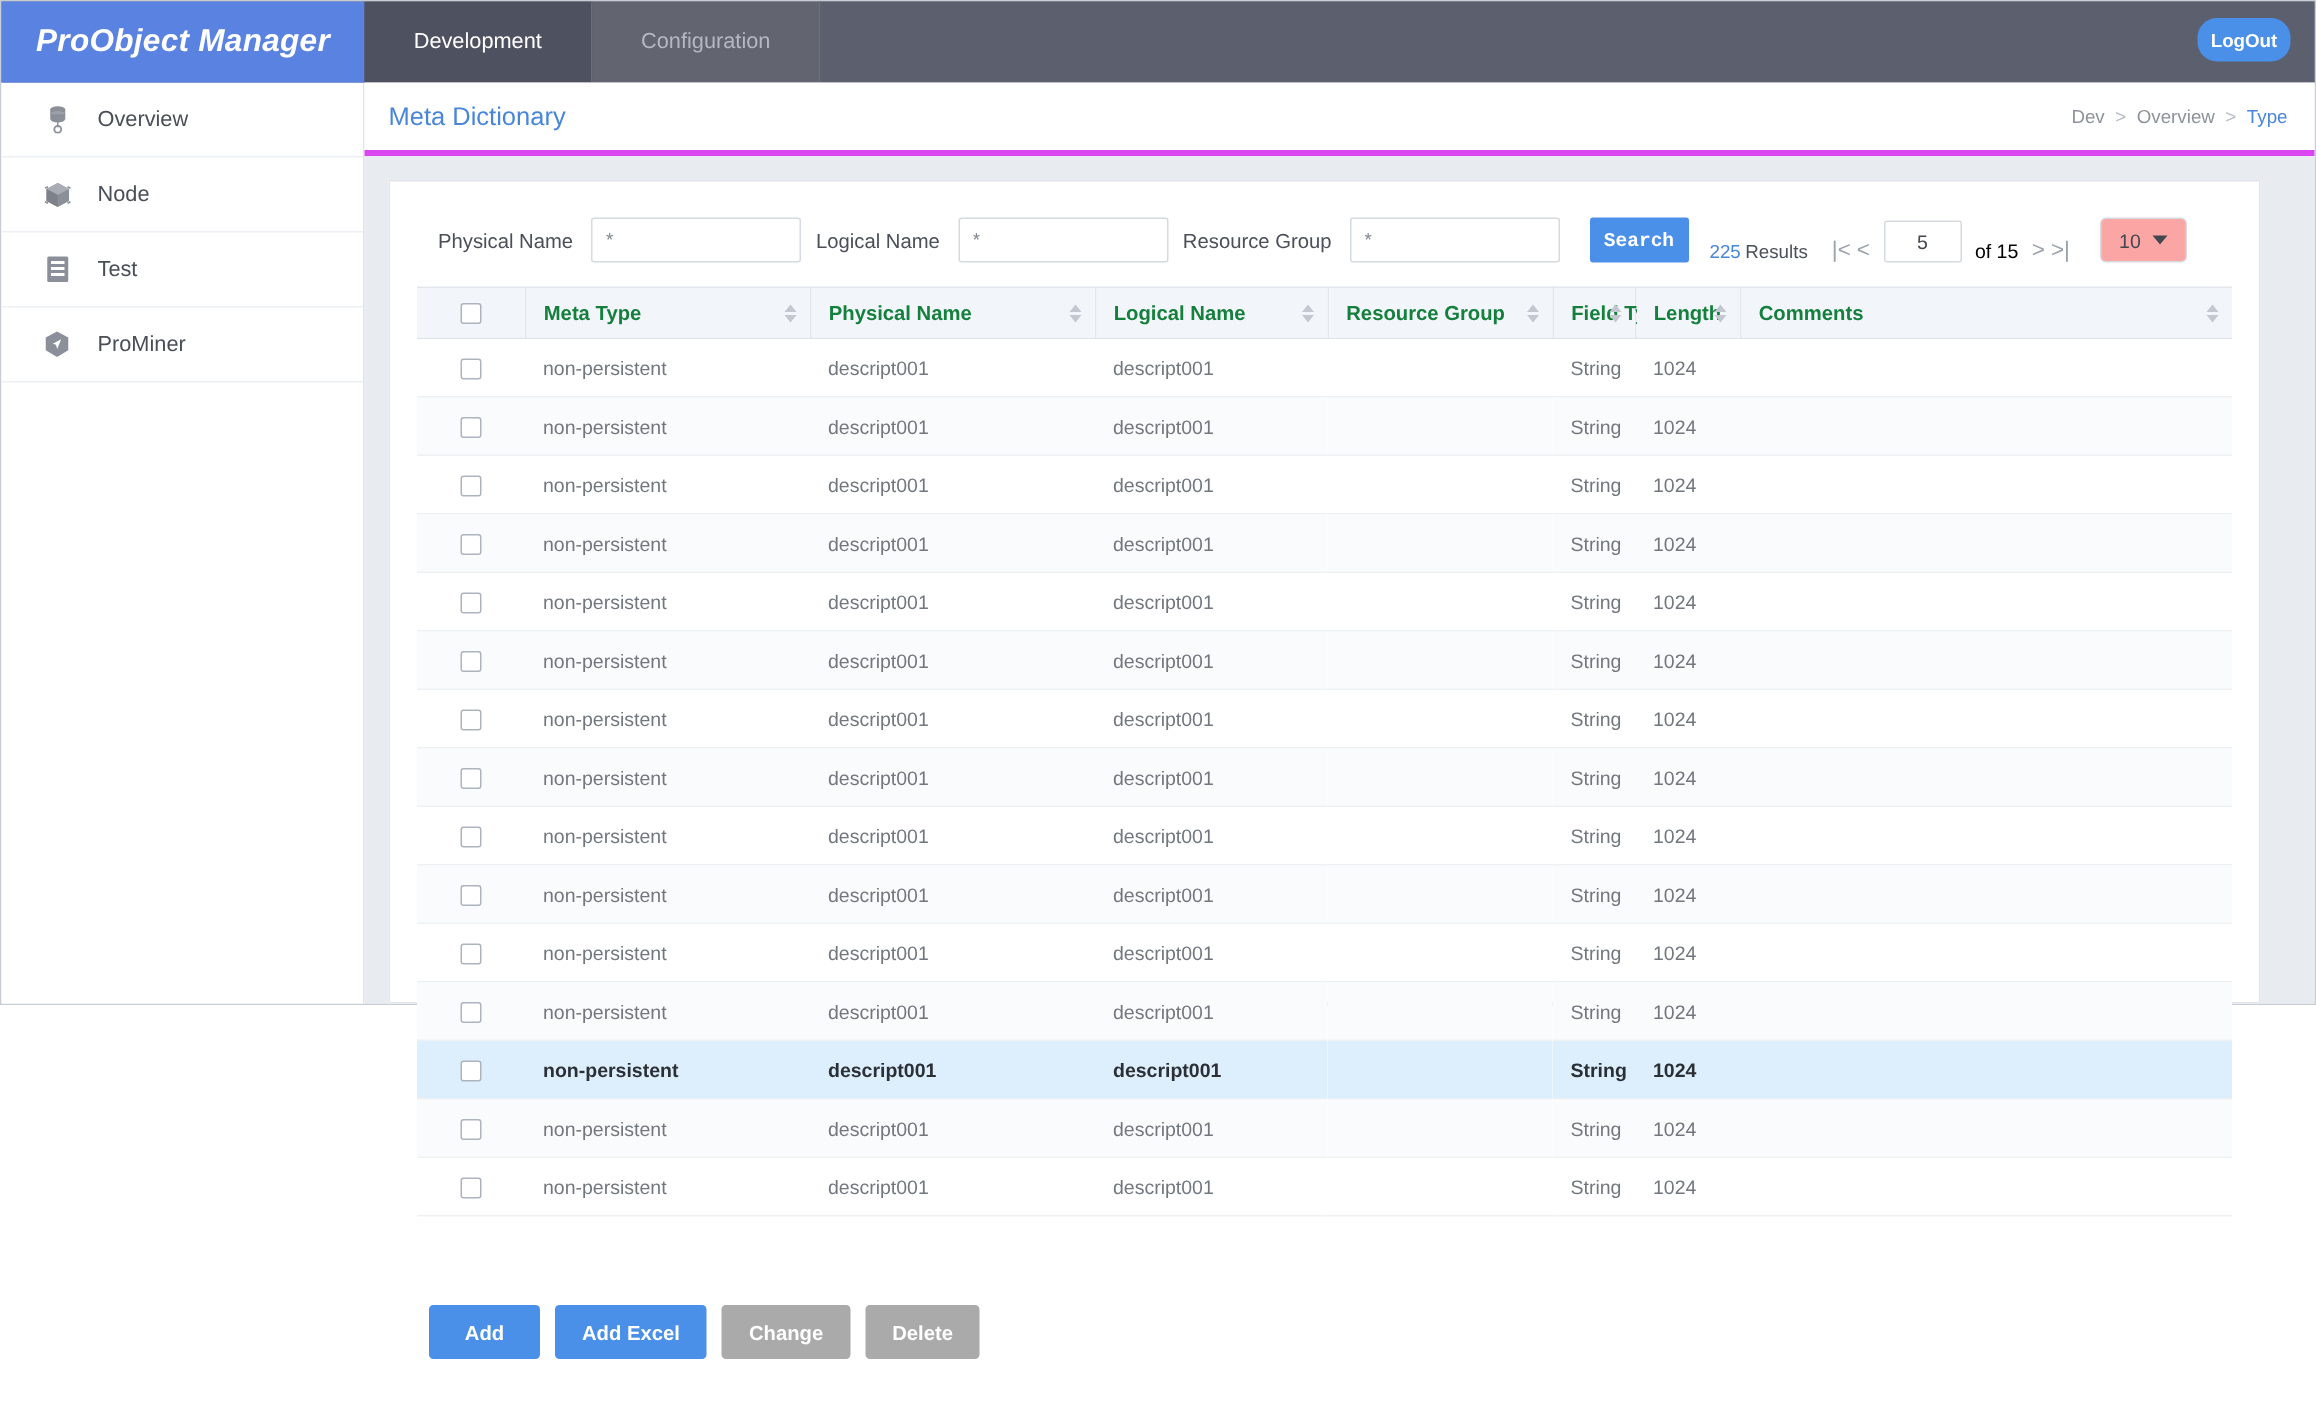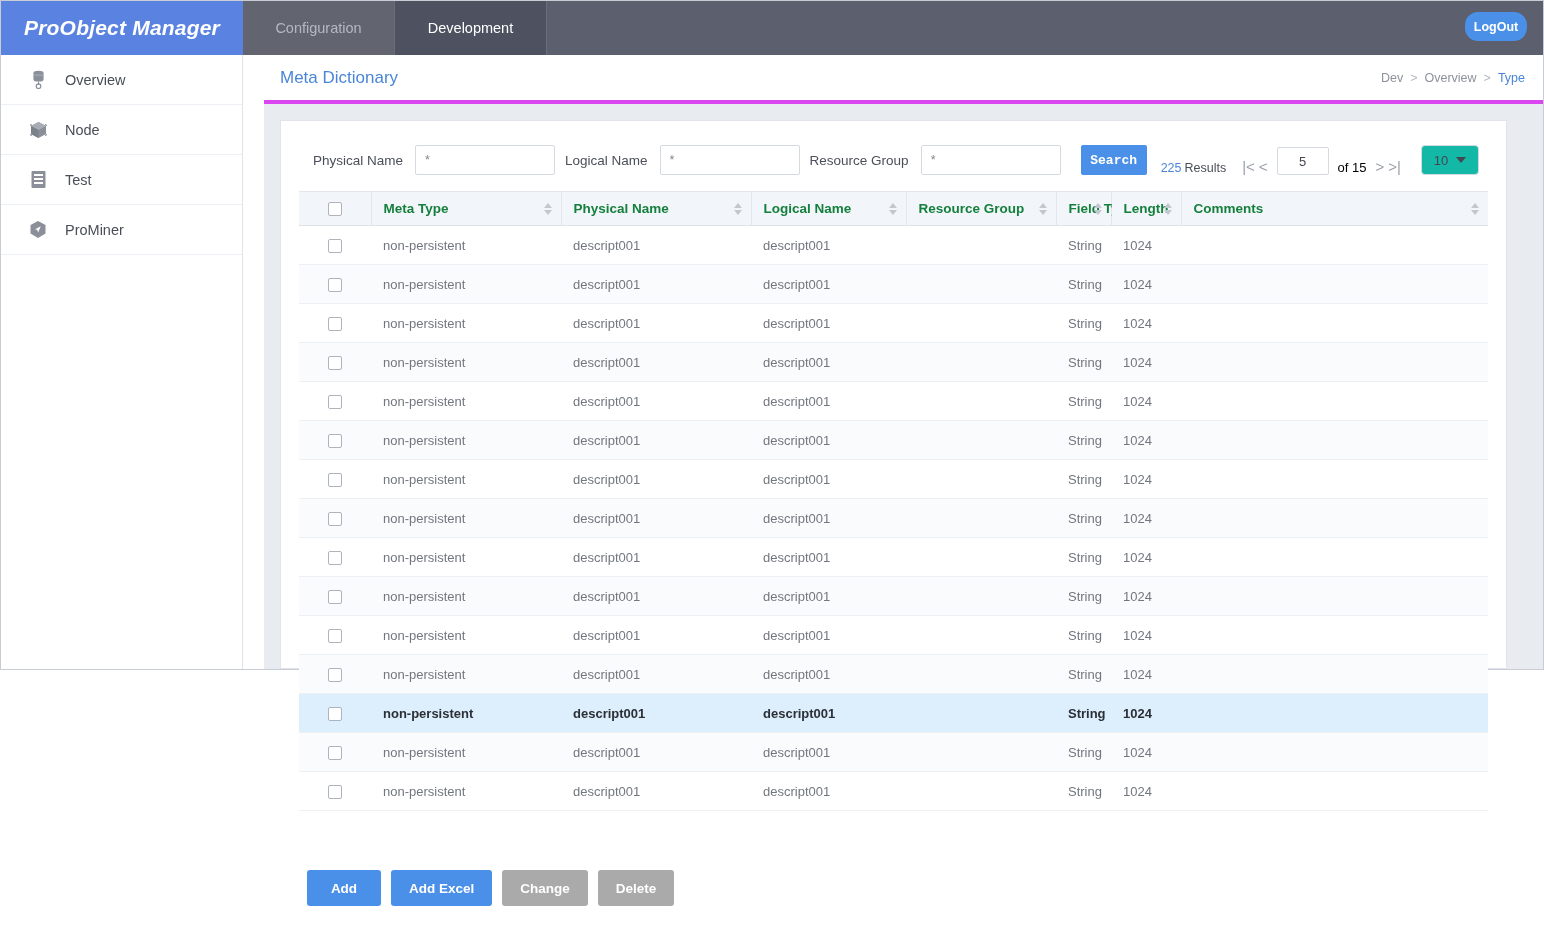--- a/index.html
+++ b/index.html
@@ -47,21 +47,21 @@
     position: absolute; right: 16px; top: 11px;
     width: 62px; height: 29px;
     background: #4a90e8; color: #ffffff;
     border: none; border-radius: 13px;
     font-size: 12.5px; font-weight: bold;
     font-family: "Liberation Sans", sans-serif;
     cursor: pointer;
   }
 
   
-  .body-wrap { flex: 1; display: flex; min-height: 0; gap: 21px; }
+  .body-wrap { flex: 1; display: flex; min-height: 0; }
 
   .sidebar {
     width: 242px; min-width: 242px;
     background: #ffffff;
     border-right: 1px solid #dfe3e9;
   }
   .side-item {
     height: 50px;
     display: flex; align-items: center;
     padding-left: 22px;
@@ -157,21 +157,21 @@
     font-family: "Liberation Sans", sans-serif;
   }
   .pg-of { margin: 0 9px; font-size: 13px; color: #000000; white-space: nowrap; }
   .pgsize {
     margin-left: 20px;
     width: 58px; height: 30px;
     border: 1px solid #d5d9e0; border-radius: 4px;
     display: flex; align-items: center; justify-content: center;
     gap: 8px;
     font-size: 13px; color: #43474f;
-    cursor: pointer; background: #14b8a6;
+    cursor: pointer; background: #fca5a5;
   }
   .caret {
     width: 0; height: 0;
     border-left: 5px solid transparent;
     border-right: 5px solid transparent;
     border-top: 6px solid #43474f;
   }
 
   
   .table-wrap { margin-top: 14px; padding: 0 0 0 0; }
@@ -240,25 +240,25 @@
   .btn.primary { background: #4a90e8; }
   .btn.disabled { background: #aaaaaa; cursor: default; }
 </style>
 </head>
 <body>
 
 <div class="app">
 
   <div class="topbar">
     <div class="logo">ProObject Manager</div>
+    <div class="nav-tab active">
+      <span>Development</span>
+    </div>
     <div class="nav-tab inactive">
       <span>Configuration</span>
-    </div>
-    <div class="nav-tab active">
-      <span>Development</span>
     </div>
     <div class="topbar-spacer"></div>
     <button class="logout-btn">LogOut</button>
   </div>
 
   <div class="body-wrap">
 
     <div class="sidebar">
 
       <div class="side-item">

